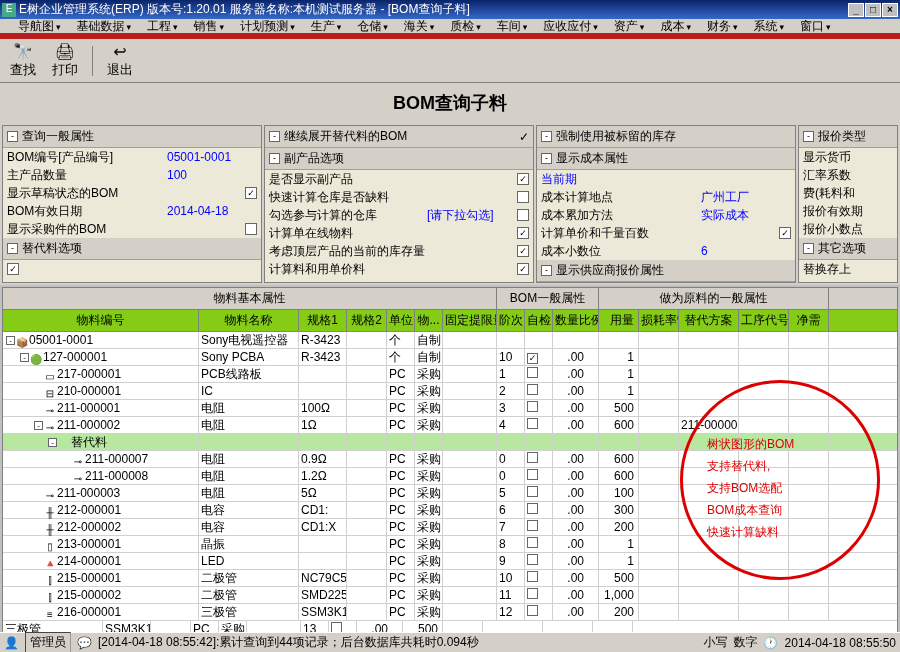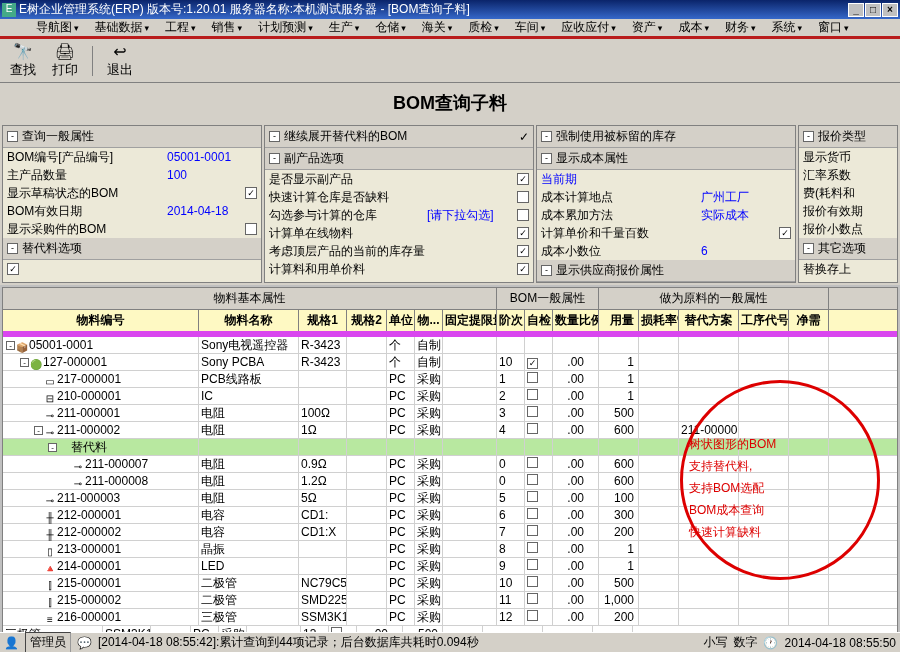--- a/index.html
+++ b/index.html
@@ -2,54 +2,54 @@
 <html><head>
 <meta charset="utf-8">
 <style>
 * { box-sizing: border-box; margin: 0; padding: 0; font-family: "SimSun", "宋体", sans-serif; font-size: 12px; }
 body { background: #c0c0c0; width: 900px; height: 652px; overflow: hidden; position: relative; }
 .titlebar { background: linear-gradient(#0a246a, #3668c9); color: #fff; height: 19px; display: flex; align-items: center; padding: 0 2px; }
 .titlebar .icon { width: 14px; height: 14px; background: #4a8; margin-right: 3px; font-size: 10px; text-align: center; color: #fff; }
 .titlebar .title { flex: 1; }
 .titlebar .winbtns { display: flex; gap: 1px; }
 .titlebar .winbtns span { width: 16px; height: 14px; background: #c0c0c0; border: 1px solid #fff; color: #000; text-align: center; line-height: 12px; cursor: pointer; font-size: 10px; font-weight: bold; }
-.menubar { background: #d4d0c8; height: 20px; display: flex; align-items: center; padding-left: 28px; gap: 0; border-bottom: 3px solid #b91c1c; }
+.menubar { background: #d4d0c8; height: 20px; display: flex; align-items: center; padding-left: 10px; gap: 0; border-bottom: 6px solid #b91c1c; }
 .menubar .mitem { padding: 2px 8px; cursor: pointer; }
 .menubar .chev { font-size: 9px; margin-left: 2px; }
 .toolbar { background: #d4d0c8; height: 44px; display: flex; align-items: center; padding: 4px; gap: 4px; border-bottom: 1px solid #808080; }
 .tbtn { display: flex; flex-direction: column; align-items: center; padding: 2px 6px; cursor: pointer; }
 .tbtn .ticon { font-size: 16px; }
 .tbtn .tlabel { font-size: 13px; }
 .sep { width: 1px; height: 30px; background: #808080; margin: 0 4px; }
 .page-title { text-align: center; padding: 8px 0; font-size: 18px; font-weight: bold; background: #d4d0c8; }
 .panels { display: flex; background: #d4d0c8; padding: 2px; gap: 2px; }
 .panel { border: 1px solid #808080; background: #ece9d8; flex: 1; }
 .panel-head { display: flex; align-items: center; padding: 2px 4px; border-bottom: 1px solid #a0a0a0; background: #d4d0c8; }
 .panel-head .exp { width: 11px; height: 11px; border: 1px solid #666; text-align: center; line-height: 9px; margin-right: 4px; cursor: pointer; background: #fff; font-size: 9px; }
 .field { display: flex; align-items: center; padding: 1px 4px; height: 18px; }
 .field .flabel { flex: 1; }
 .field .fval { width: 90px; color: #0000ff; text-align: left; }
 .field .fchk { width: 12px; height: 12px; border: 1px solid #666; background: #fff; text-align: center; line-height: 10px; font-size: 9px; }
 .grid-area { background: #fff; border: 1px solid #808080; margin: 2px; height: 386px; display: flex; flex-direction: column; overflow: hidden; }
 .grid-head-top { display: flex; background: #d4d0c8; border-bottom: 1px solid #808080; }
 .ghtop-seg { border-right: 1px solid #808080; padding: 2px 4px; text-align: center; }
-.grid-head { display: flex; background: #fef9c3; border-bottom: 6px solid #d946ef; font-weight: bold; }
+.grid-head { display: flex; background: #84cc16; border-bottom: 1px solid #d946ef; }
 .gh-cell { border-right: 1px solid #808080; padding: 2px 2px; text-align: center; overflow: hidden; white-space: nowrap; }
 .grid-body { flex: 1; overflow-y: auto; position: relative; }
 .row { display: flex; border-bottom: 1px solid #d0d0d0; height: 17px; align-items: center; }
 .cell { border-right: 1px solid #d0d0d0; padding: 0 2px; overflow: hidden; white-space: nowrap; height: 17px; line-height: 17px; }
 .tree-cell { display: flex; align-items: center; gap: 1px; }
 .tree-ind { display: inline-block; }
 .tree-exp { width: 9px; height: 9px; border: 1px solid #666; text-align: center; line-height: 7px; font-size: 8px; background: #fff; cursor: pointer; flex-shrink: 0; }
 .tree-icon { width: 12px; height: 12px; display: inline-block; text-align: center; font-size: 10px; flex-shrink: 0; }
 .alt-row { background: #b8e8a0; }
 .statusbar { position: absolute; bottom: 0; left: 0; right: 0; height: 20px; background: #d4d0c8; border-top: 1px solid #fff; display: flex; align-items: center; padding: 0 4px; gap: 6px; }
 .statusbar .sitem { border: 1px inset #999; padding: 1px 4px; }
 .annotation { position: absolute; right: 20px; top: 380px; width: 200px; height: 200px; border: 3px solid #d00; border-radius: 50%; pointer-events: none; }
-.annotation .ann-text { position: absolute; top: 50px; left: 6px; color: #d00; font-size: 15px; line-height: 22px; }
+.annotation .ann-text { position: absolute; top: 50px; left: 24px; color: #d00; font-size: 15px; line-height: 22px; }
 .wlabel { color: #000; }
 .c0 { width: 196px; } .c1 { width: 100px; } .c2 { width: 48px; } .c3 { width: 40px; } .c4 { width: 28px; } .c5 { width: 28px; } .c6 { width: 54px; } .c7 { width: 28px; } .c8 { width: 28px; } .c9 { width: 46px; text-align: right; padding-right: 14px; } .c10 { width: 40px; text-align: right; padding-right: 4px; } .c11 { width: 40px; } .c12 { width: 60px; } .c13 { width: 50px; } .c14 { width: 40px; }
 .chk { width: 11px; height: 11px; border: 1px solid #666; display: inline-block; background: #fff; text-align: center; line-height: 9px; font-size: 9px; }
 </style>
 </head>
 <body>
 
 <div class="titlebar">
   <span class="icon">E</span>
   <span class="title">E树企业管理系统(ERP) 版本号:1.20.01 服务器名称:本机测试服务器 - [BOM查询子料]</span>

